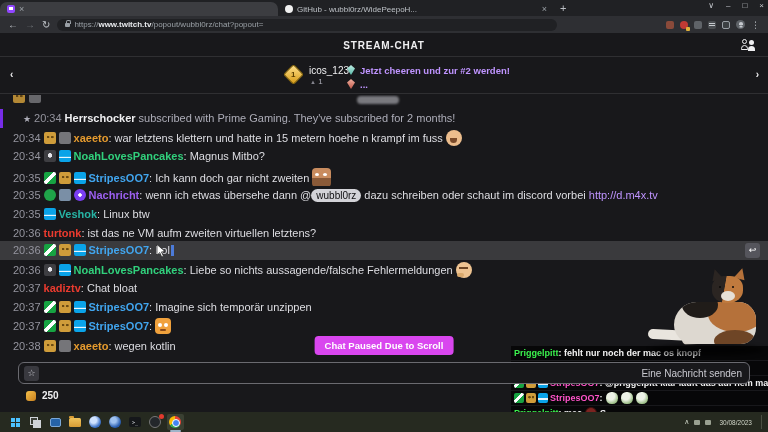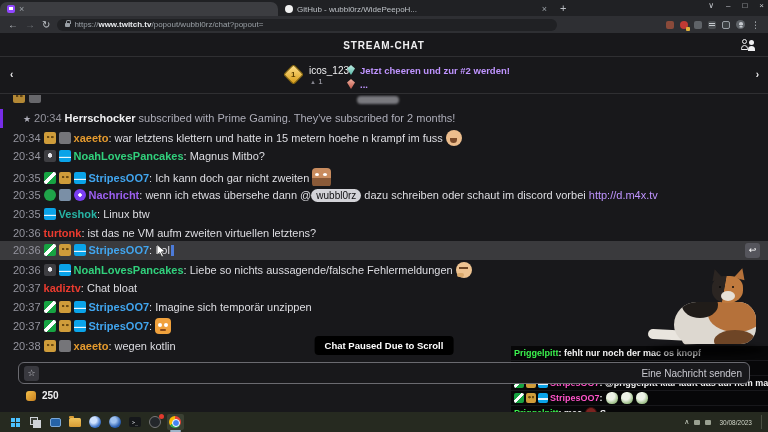--- a/index.html
+++ b/index.html
@@ -94,21 +94,21 @@
   .e-think{background:#eec391;border-radius:50%;}
   .e-think::before{content:"";position:absolute;left:3px;top:5px;width:9px;height:2px;background:#6d4524;}
   .e-think::after{content:"";position:absolute;left:1px;bottom:1px;width:7px;height:4px;background:#d9a86c;border-radius:3px;}
   .e-orange{background:#f0a13c;}
   .e-orange::before{content:"";position:absolute;left:3px;top:5px;width:4px;height:4px;background:#fff;border-radius:50%;box-shadow:6px 0 0 #fff;}
   .e-orange::after{content:"";position:absolute;left:5px;bottom:3px;width:6px;height:2px;background:#8a4a1a;border-radius:2px;}
   .partial{height:14px;overflow:hidden;position:relative;opacity:.85;}
   .partial .badge{position:absolute;top:-4px;}
   .partial .blurpill{position:absolute;left:357px;top:1px;width:42px;height:8px;background:#8a8a90;border-radius:4px;filter:blur(1px);}
 
-  .paused-pill{position:absolute;left:50%;transform:translateX(-50%);top:303px;background:#000000;color:#fff;font-size:9.5px;font-weight:bold;padding:4px 10px;border-radius:4px;z-index:3;}
+  .paused-pill{position:absolute;left:50%;transform:translateX(-50%);top:303px;background:#d946ef;color:#fff;font-size:9.5px;font-weight:bold;padding:4px 10px;border-radius:4px;z-index:3;}
 
   .input-box{position:absolute;left:18px;right:18px;top:329px;height:22px;border:1px solid #6a6a70;border-radius:6px;background:#18181b;display:flex;align-items:center;gap:6px;padding:0 5px;z-index:6;}
   .star-btn{width:15px;height:15px;background:#39393f;border-radius:3px;color:#cfcfd6;font-size:9px;line-height:15px;text-align:center;flex:none;}
   .chat-input{flex:1;background:transparent;border:none;outline:none;color:#efeff1;font-size:10px;font-family:"Liberation Sans",sans-serif;text-align:right;}
   .chat-input::placeholder{color:#c9c9d0;}
   .points-row{position:absolute;left:26px;top:357px;display:flex;align-items:center;gap:6px;}
   .points-icon{width:10px;height:10px;background:linear-gradient(135deg,#f5c04a,#c87f1e);border-radius:3px;}
   .points-val{font-size:10px;font-weight:bold;color:#efeff1;}
 
   

